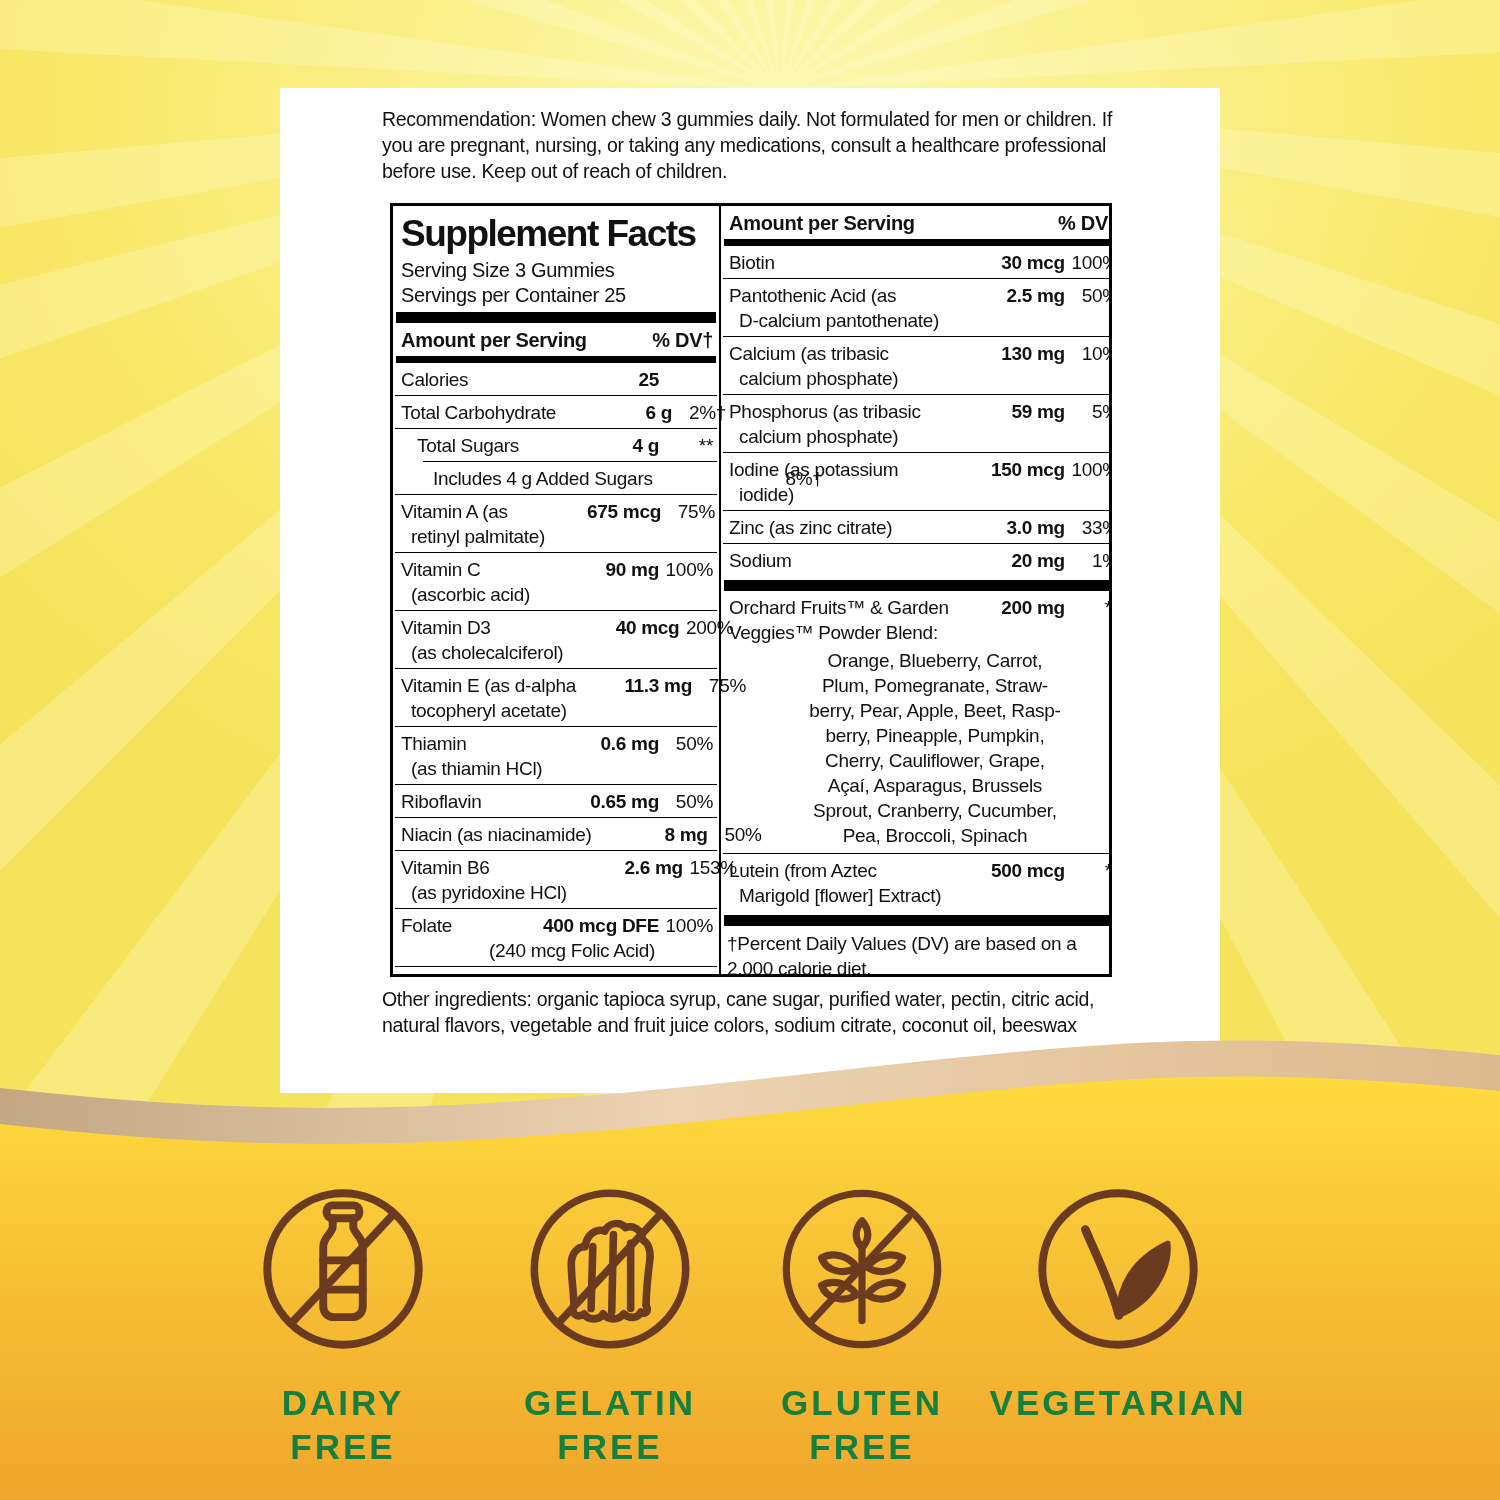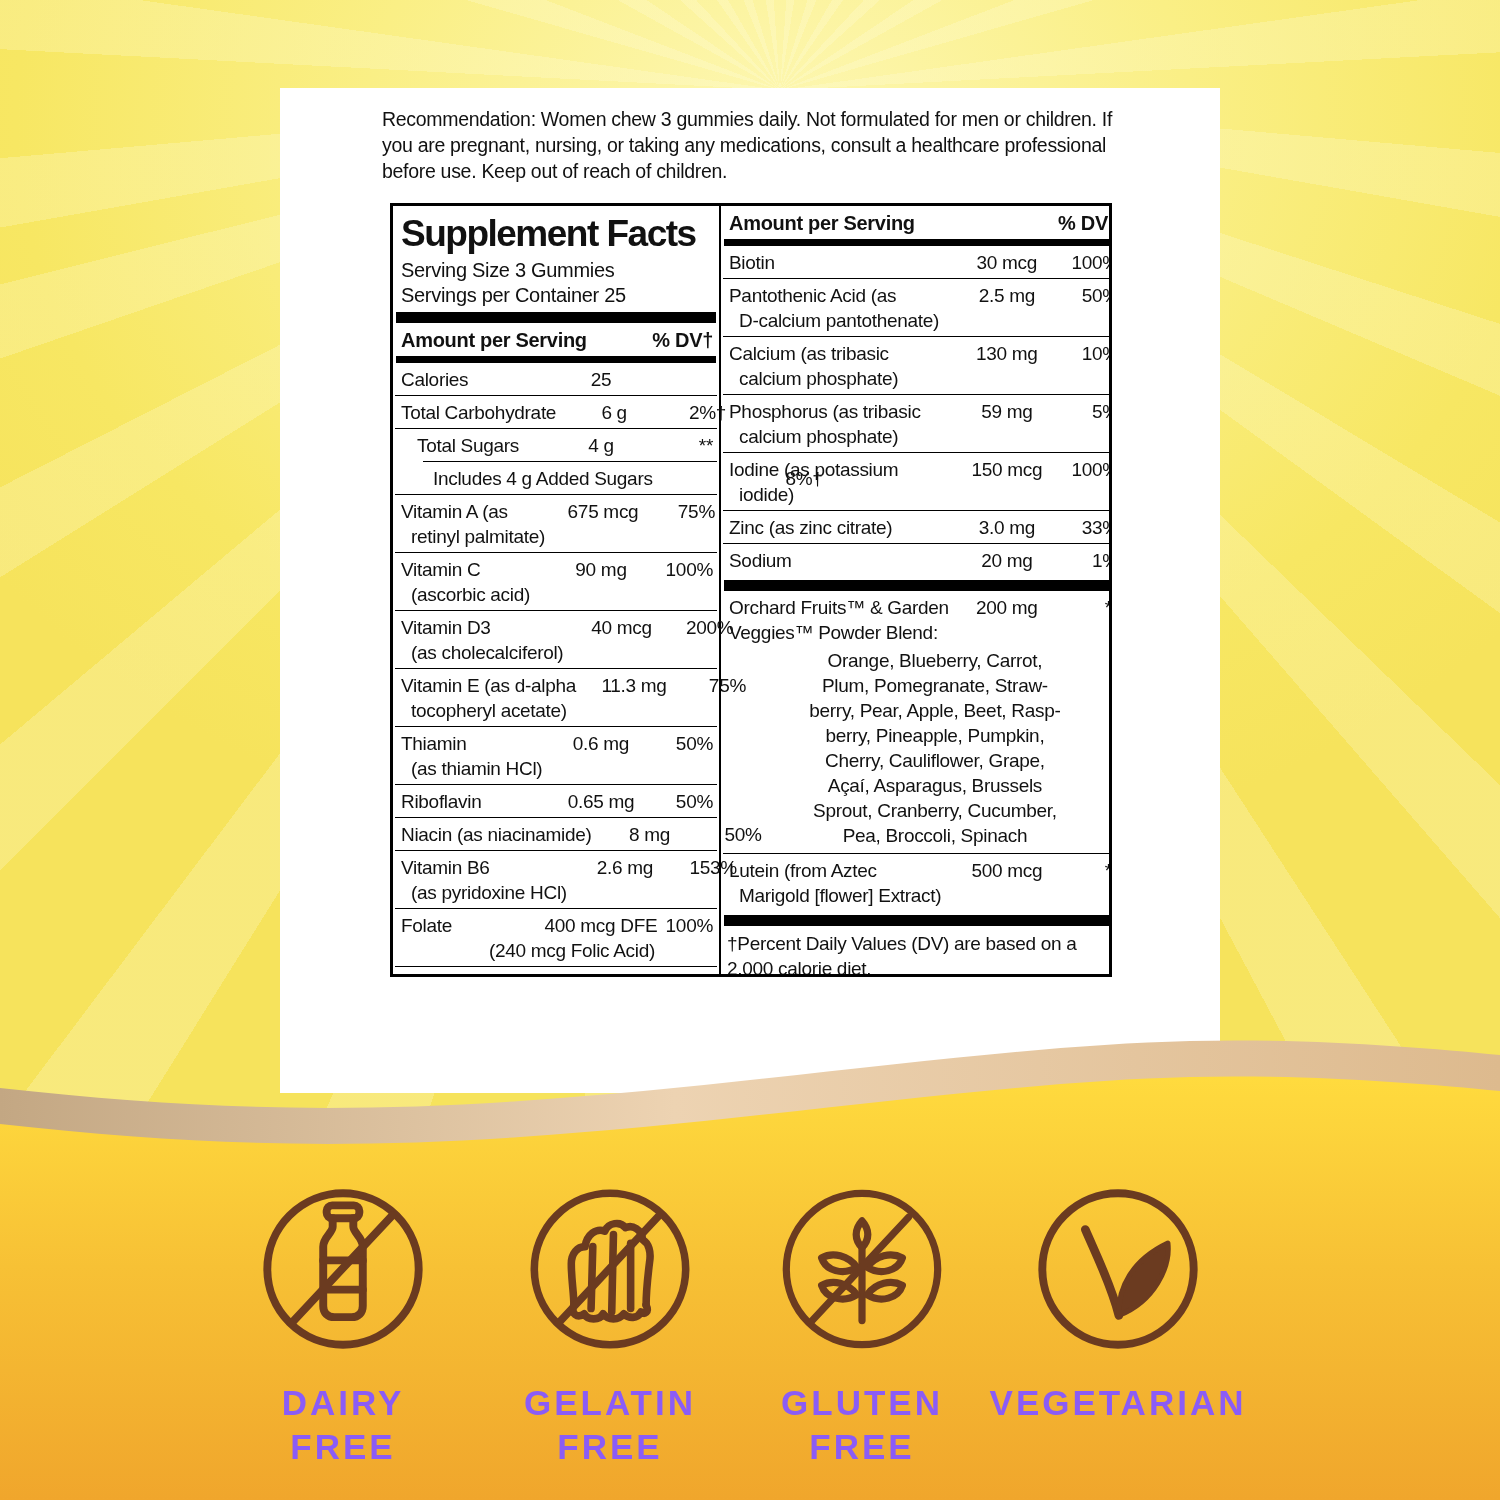--- a/index.html
+++ b/index.html
@@ -25,36 +25,36 @@
   .bar12{height:11px;background:#000;margin:4px 3px 0 3px;}
   .bar7{height:7px;background:#000;margin:0 3px;}
   .col-head{display:flex;justify-content:space-between;font-weight:700;font-size:20px;
             padding:6px 6px 4px 8px;}
   .hl{border-top:1.6px solid #000;margin:0 2px;}
   .row{display:grid;grid-template-columns:1fr 116px 54px;align-items:start;
        padding:3.5px 6px 3.5px 8px;font-size:19px;line-height:25px;}
   .row .l1{white-space:nowrap;}
   .row .sub{padding-left:10px;white-space:nowrap;}
   .row .sub.flush{padding-left:0;}
-  .row .amt{text-align:center;white-space:nowrap;}
+  .row .amt{text-align:right;white-space:nowrap;font-weight:bold;}
   .row .dv{text-align:right;white-space:nowrap;}
   .row.ind1 .l1{padding-left:16px;}
   .row.ind2 .l1{padding-left:32px;}
   .subr{grid-column:1/3;text-align:right;padding-right:4px;}
   .blend-lines{padding:0 4px 5px 28px;font-size:19px;line-height:25px;text-align:center;}
   .fn{font-size:19px;line-height:25px;padding:1px 6px;}
   .fn:first-of-type{padding-top:5px;}
   .other{position:absolute;left:102px;top:898px;width:752px;margin:0;
          font-size:19.5px;line-height:26px;letter-spacing:-0.3px;}
   .wave{position:absolute;left:0;top:1000px;width:1500px;height:500px;display:block;}
   .badges{position:absolute;left:0;top:1183px;width:1500px;height:300px;}
   .badge{position:absolute;width:300px;text-align:center;}
   .badge .bicon{width:172px;height:172px;display:inline-block;}
   .badge .blabel{margin-top:22px;font-size:35px;font-weight:700;letter-spacing:3px;
-                 line-height:44px;color:#8b5cf6;}
+                 line-height:44px;color:#15803d;}
 </style>
 </head>
 <body>
 
 <div class="stage">
   <div class="bg-top"></div>
   <div class="rays"></div>
 
   <div class="card">
     <p class="rec"><b>Recommendation:</b><span> Women chew 3 gummies daily. Not formulated for men or children. If you are pregnant, nursing, or taking any medications, consult a healthcare professional before use. </span><b>Keep out of reach of children.</b></p>
@@ -233,20 +233,21 @@
               <span class="dv">**</span>
             </div>
           </div>
         <div class="bar12"></div>
         <div id="footnotes">
             <div class="fn">†Percent Daily Values (DV) are based on a 2,000 calorie diet.</div>
           </div>
       </div>
     </div>
 
+    <p class="other">Other ingredients: organic tapioca syrup, cane sugar, purified water, pectin, citric acid, natural flavors, vegetable and fruit juice colors, sodium citrate, coconut oil, beeswax</p>
   </div>
 
   <svg class="wave" viewBox="0 0 1500 500" preserveAspectRatio="none" aria-hidden="true">
     <defs>
       <linearGradient id="tanGrad" x1="0" y1="0" x2="1" y2="0">
         <stop offset="0" stop-color="#C3A783"></stop>
         <stop offset="0.45" stop-color="#EDD3B2"></stop>
         <stop offset="1" stop-color="#DDBA8E"></stop>
       </linearGradient>
       <linearGradient id="goldGrad" x1="0" y1="0" x2="0" y2="1">

